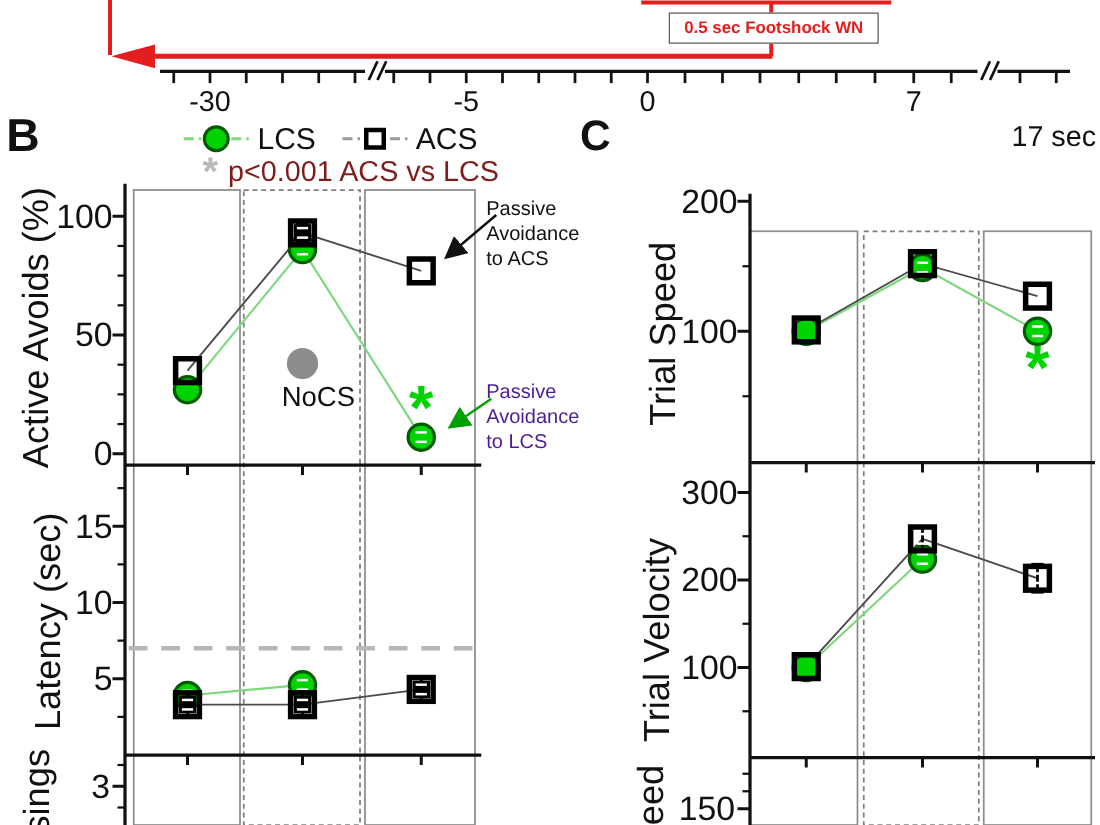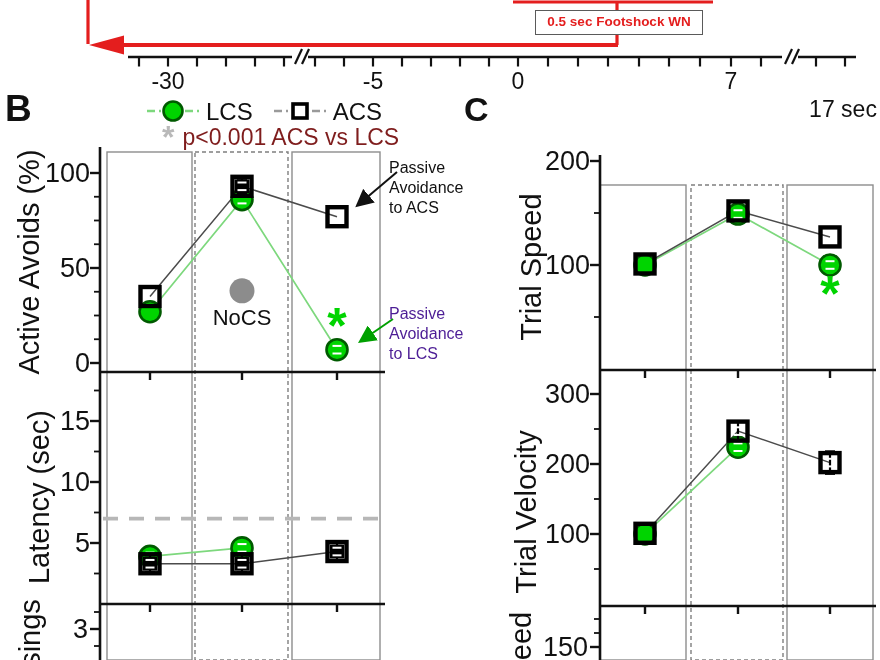--- a/index.html
+++ b/index.html
@@ -15,21 +15,21 @@
         font-size:13.5px;font-weight:bold;text-align:center;line-height:22px;}
   #legend{left:146px;top:98px;display:flex;flex-direction:column;}
   .lrow{display:flex;align-items:flex-start;font-size:24px;}
   .lrow svg{display:block;}
   .lgap{width:20px;}
   .ltxt{margin-left:6px;}
   #legend-note-row{margin-left:16px;margin-top:-2px;display:flex;align-items:center;}
   #legend-star{font-size:32px;font-weight:bold;line-height:0.8;margin-right:8px;}
   #legend-note{font-size:23px;color:#7f1d1d;}
   .ann{position:absolute;width:92px;font-size:16px;line-height:20px;z-index:2;}
-  #nocs-label{left:200px;top:305px;width:84px;text-align:center;font-size:22px;}
+  #nocs-label{left:200px;top:305px;width:84px;text-align:right;font-size:22px;}
 </style>
 </head>
 <body>
 
 <div id="stage">
   <svg id="fig" width="880" height="660" viewBox="0 0 880 660">
       <defs>
         <marker id="ahb" viewBox="0 0 10 10" refX="8" refY="5" markerWidth="9" markerHeight="9" orient="auto-start-reverse">
           <path d="M0,0 L10,5 L0,10 z" fill="#111111"></path>
         </marker>

